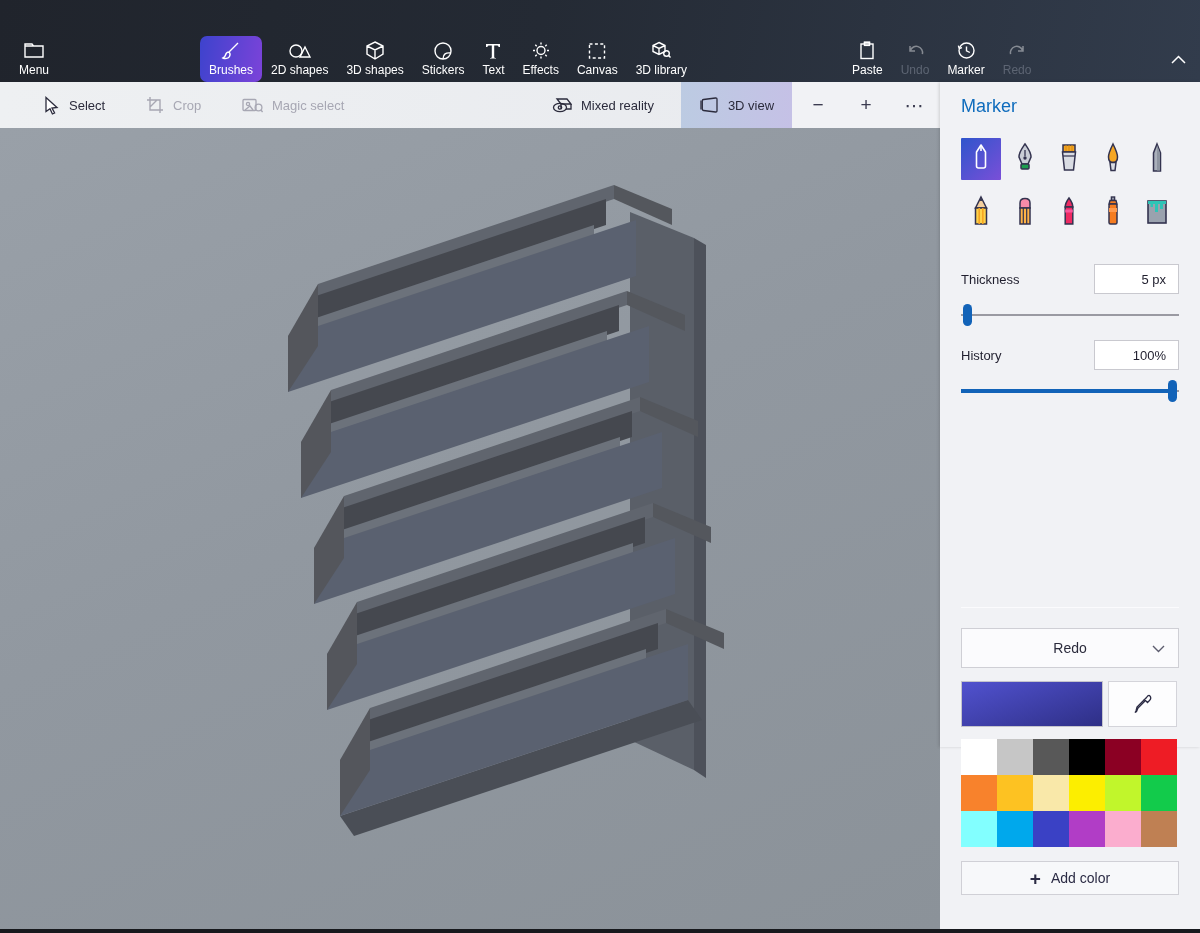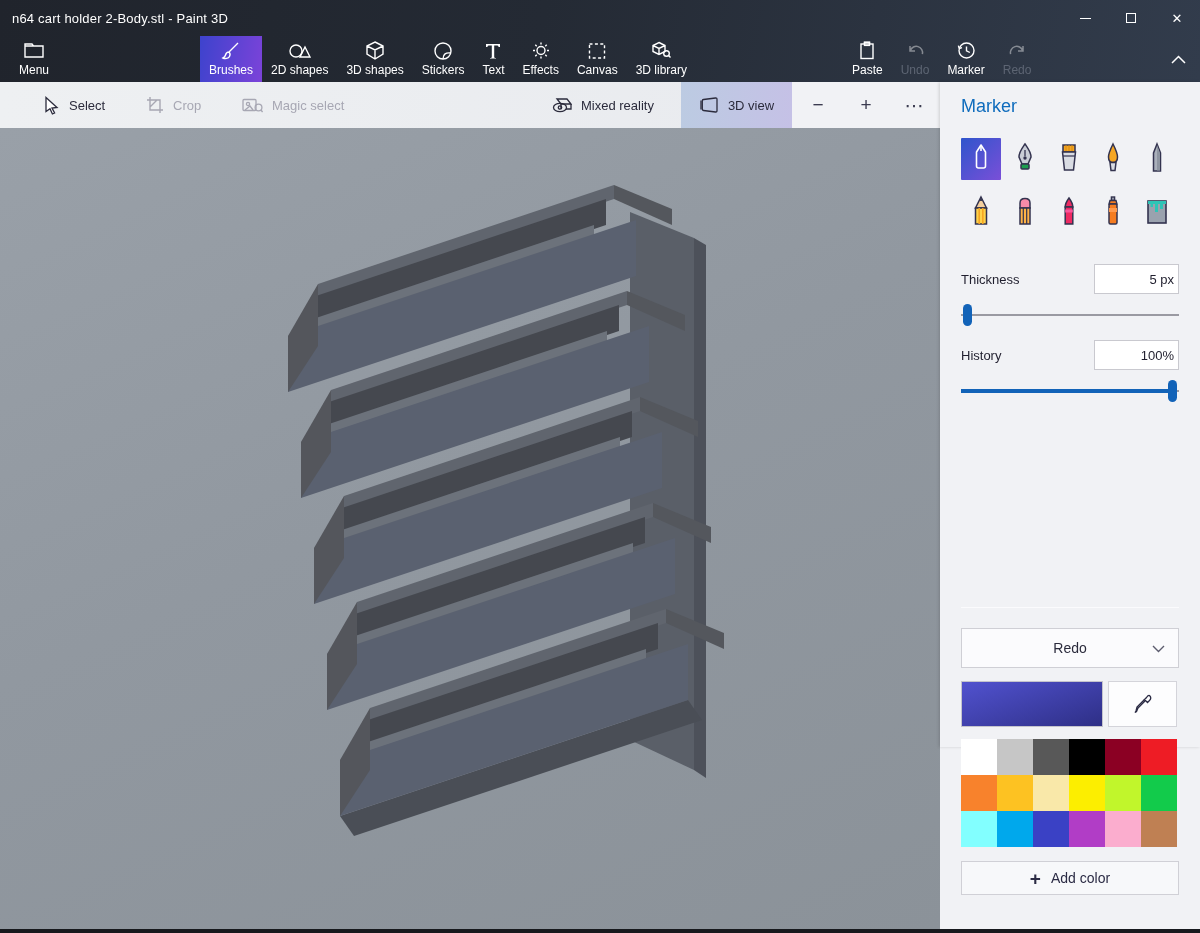--- a/index.html
+++ b/index.html
@@ -18,21 +18,21 @@
   .win-btn .line { width:11px; height:1px; background:#fff; }
 
   .toolbar { position:absolute; left:0; top:36px; width:1200px; height:46px; }
   .tb-item { display:flex; flex-direction:column; align-items:center; justify-content:center;
              height:46px; color:#ffffff; font-size:12px; cursor:pointer; padding:0 9px; gap:3px; }
   .tb-item svg { display:block; }
   .tb-item.disabled { color:#5d6573; }
   .tb-item.disabled svg { opacity:.42; }
   .tb-menu { position:absolute; left:10px; top:0; }
   .tb-center { position:absolute; left:200px; top:0; display:flex; }
-  .tb-tab.selected { background:linear-gradient(100deg,#3d43cd,#7c43d9); }
+  .tb-tab.selected { background:linear-gradient(100deg,#3d43cd,#7c43d9);border-radius:7px; }
   .tb-right { position:absolute; left:843px; top:0; display:flex; }
   .tb-collapse { position:absolute; left:1158px; top:0; width:40px; height:46px;
                  display:flex; align-items:center; justify-content:center; cursor:pointer; }
 
   
   .ribbon { position:absolute; left:0; top:82px; width:780px; height:46px;
             background:linear-gradient(90deg,#eef0f2,#e9ebef); }
   .rb-item { position:absolute; top:0; height:46px; display:flex; align-items:center; gap:9px;
              font-size:13px; color:#2b2b3c; cursor:pointer; padding:0 6px; }
   .rb-item.disabled { color:#a7a7b3; cursor:default; }
@@ -53,21 +53,21 @@
   .brush-row { display:flex; gap:4px; margin-top:21px; }
   .brush-row.second { margin-top:11px; }
   .brush-tile { width:40px; height:42px; display:flex; align-items:center; justify-content:center;
                 cursor:pointer; border-radius:1px; }
   .brush-tile.selected { background:linear-gradient(135deg,#2f55cc,#7a4fd8); }
   .field-row { display:flex; align-items:center; justify-content:space-between; height:30px; }
   .field-row.first { margin-top:31px; }
   .field-row.later { margin-top:14px; }
   .field-label { font-size:13px; color:#201f2e;text-align:right; }
   .field-input { width:85px; height:30px; border:1px solid #c9c9cf; background:#ffffff; font-size:13px;
-                 color:#201f2e; text-align:right; padding-right:4px; font-family:"Liberation Sans",sans-serif; }
+                 color:#201f2e; text-align:right; padding-right:12px; font-family:"Liberation Sans",sans-serif; }
   .slider { position:relative; height:22px; margin-top:10px; cursor:pointer; }
   .slider .track { position:absolute; left:0; right:0; top:10px; height:2px; background:#9a9aa2; }
   .slider .fill { position:absolute; left:0; top:9px; height:4px; background:#1263b8; }
   .slider .thumb { position:absolute; top:0; width:9px; height:22px; border-radius:5px; background:#1263b8; }
   .divider { height:1px; background:#dadbe0; border-bottom:1px solid #fbfbfd; margin-top:205px; }
   .dropdown { position:relative; margin-top:20px; height:40px; border:1px solid #cfcfd5; background:#fbfbfd;
               display:flex; align-items:center; justify-content:center; font-size:14px; color:#2b2b3c; cursor:pointer; }
   .dropdown svg { position:absolute; right:13px; top:16px; }
   .swatch-row { display:flex; gap:5px; margin-top:13px; }
   .swatch { width:142px; height:46px; border:1px solid #c4c4cc; cursor:pointer; }
@@ -79,34 +79,20 @@
                display:flex; align-items:center; justify-content:center; gap:10px;
                font-size:14px; color:#2b2b44; cursor:pointer; }
   .add-color .plus { font-size:19px; font-weight:bold; color:#2b2b44; line-height:1; }
 </style>
 </head>
 <body>
 
 <div class="app">
 
   <div class="chrome">
-    <div class="titlebar">
-      <span class="title-text">n64 cart holder 2-Body.stl - Paint 3D</span>
-      <div class="win-controls">
-        <div class="win-btn">
-            <span class="line"></span>
-          </div>
-        <div class="win-btn">
-            <span class="box"></span>
-          </div>
-        <div class="win-btn">
-            <span>✕</span>
-          </div>
-      </div>
-    </div>
 
     <div class="toolbar">
       <div class="tb-item tb-menu">
         <svg width="20" height="18" viewBox="0 0 20 18" fill="none" stroke="#fff" stroke-width="1.4">
             <path d="M1,4 L1,15 L19,15 L19,4 Z M1,4 L1,2 L8,2 L9.5,4"></path>
           </svg>
         <span>Menu</span>
       </div>
 
       <div class="tb-center">

